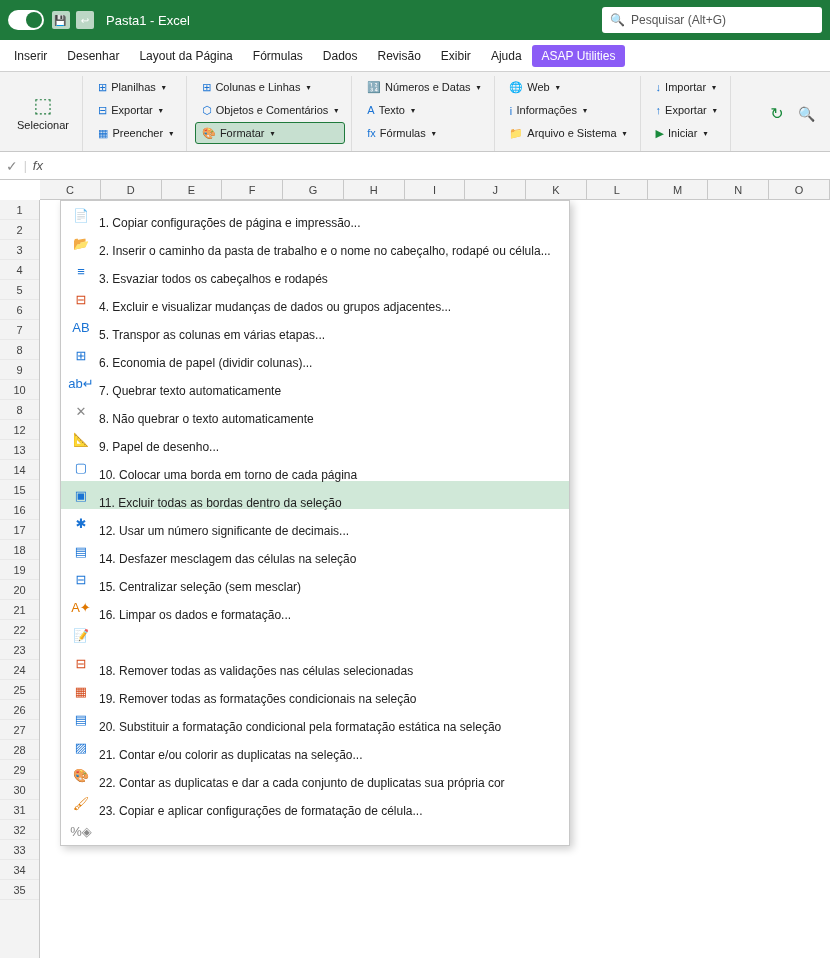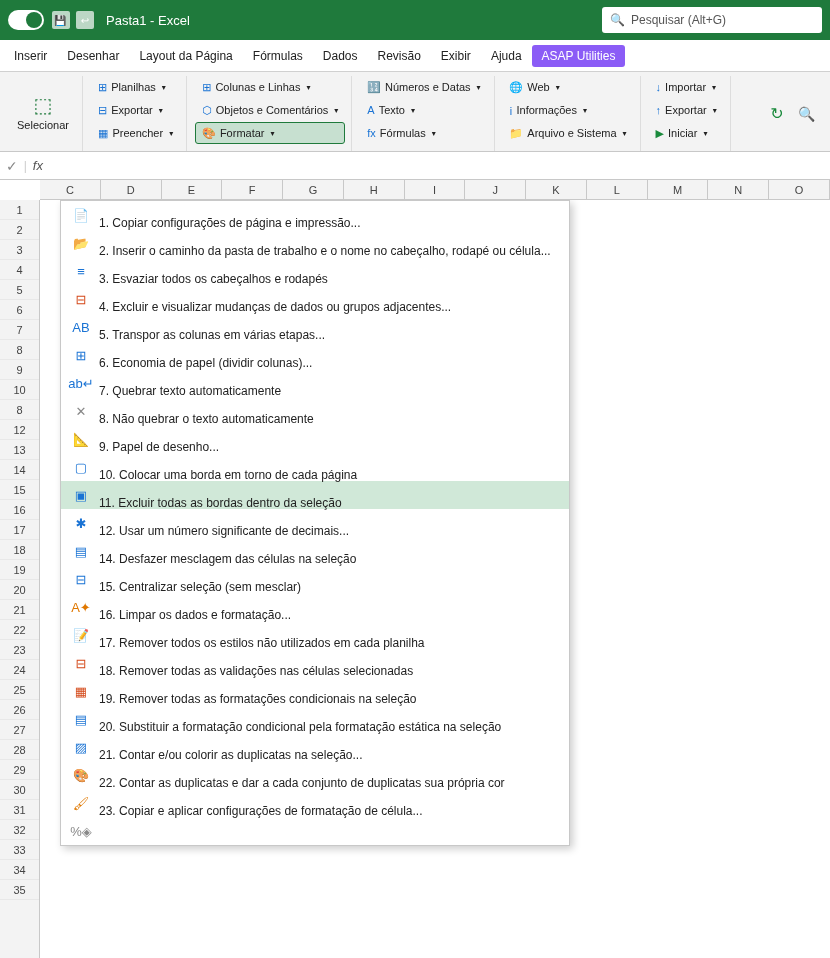--- a/index.html
+++ b/index.html
@@ -505,21 +505,20 @@
         <div class="menu-item-row">
           <div class="menu-item-icon" style="color: rgb(26, 115, 212); font-size: 13px;">⊟</div>
           <div class="menu-item-text">15. Centralizar seleção (sem mesclar)</div>
         </div>
         <div class="menu-item-row">
           <div class="menu-item-icon" style="color: rgb(224, 120, 0); font-size: 13px;">A✦</div>
           <div class="menu-item-text">16. Limpar os dados e formatação...</div>
         </div>
         <div class="menu-item-row">
           <div class="menu-item-icon" style="color: rgb(26, 115, 212); font-size: 13px;">📝</div>
-          <div class="menu-item-text">17. Remover todos os estilos não utilizados em cada planilha</div>
         </div>
         <div class="menu-item-row">
           <div class="menu-item-icon" style="color: rgb(212, 74, 26); font-size: 13px;">⊟</div>
           <div class="menu-item-text">18. Remover todas as validações nas células selecionadas</div>
         </div>
         <div class="menu-item-row">
           <div class="menu-item-icon" style="color: rgb(212, 74, 26); font-size: 13px;">▦</div>
           <div class="menu-item-text">19. Remover todas as formatações condicionais na seleção</div>
         </div>
         <div class="menu-item-row">

